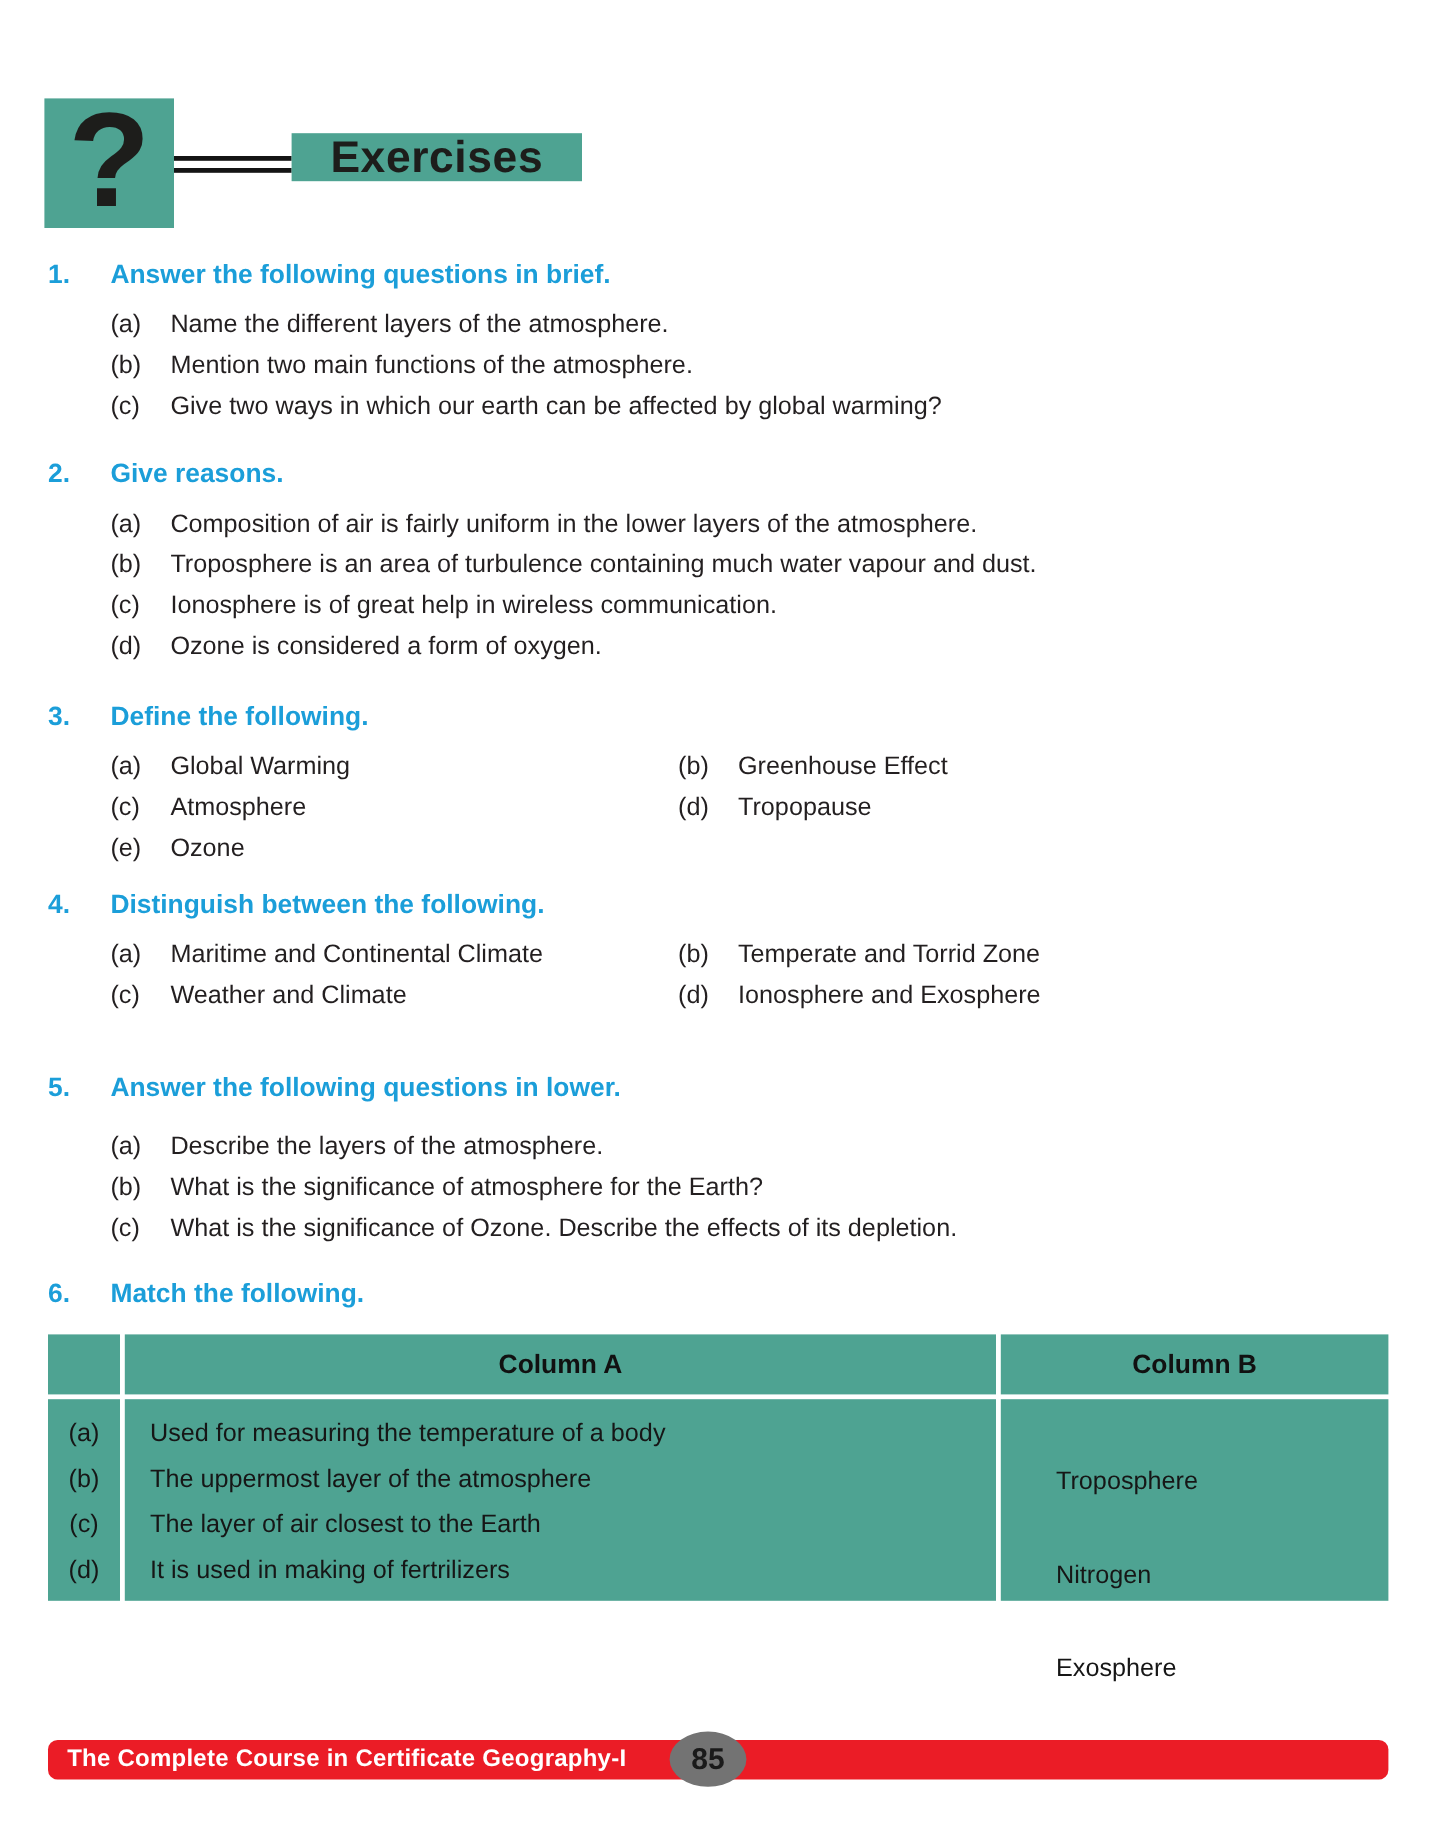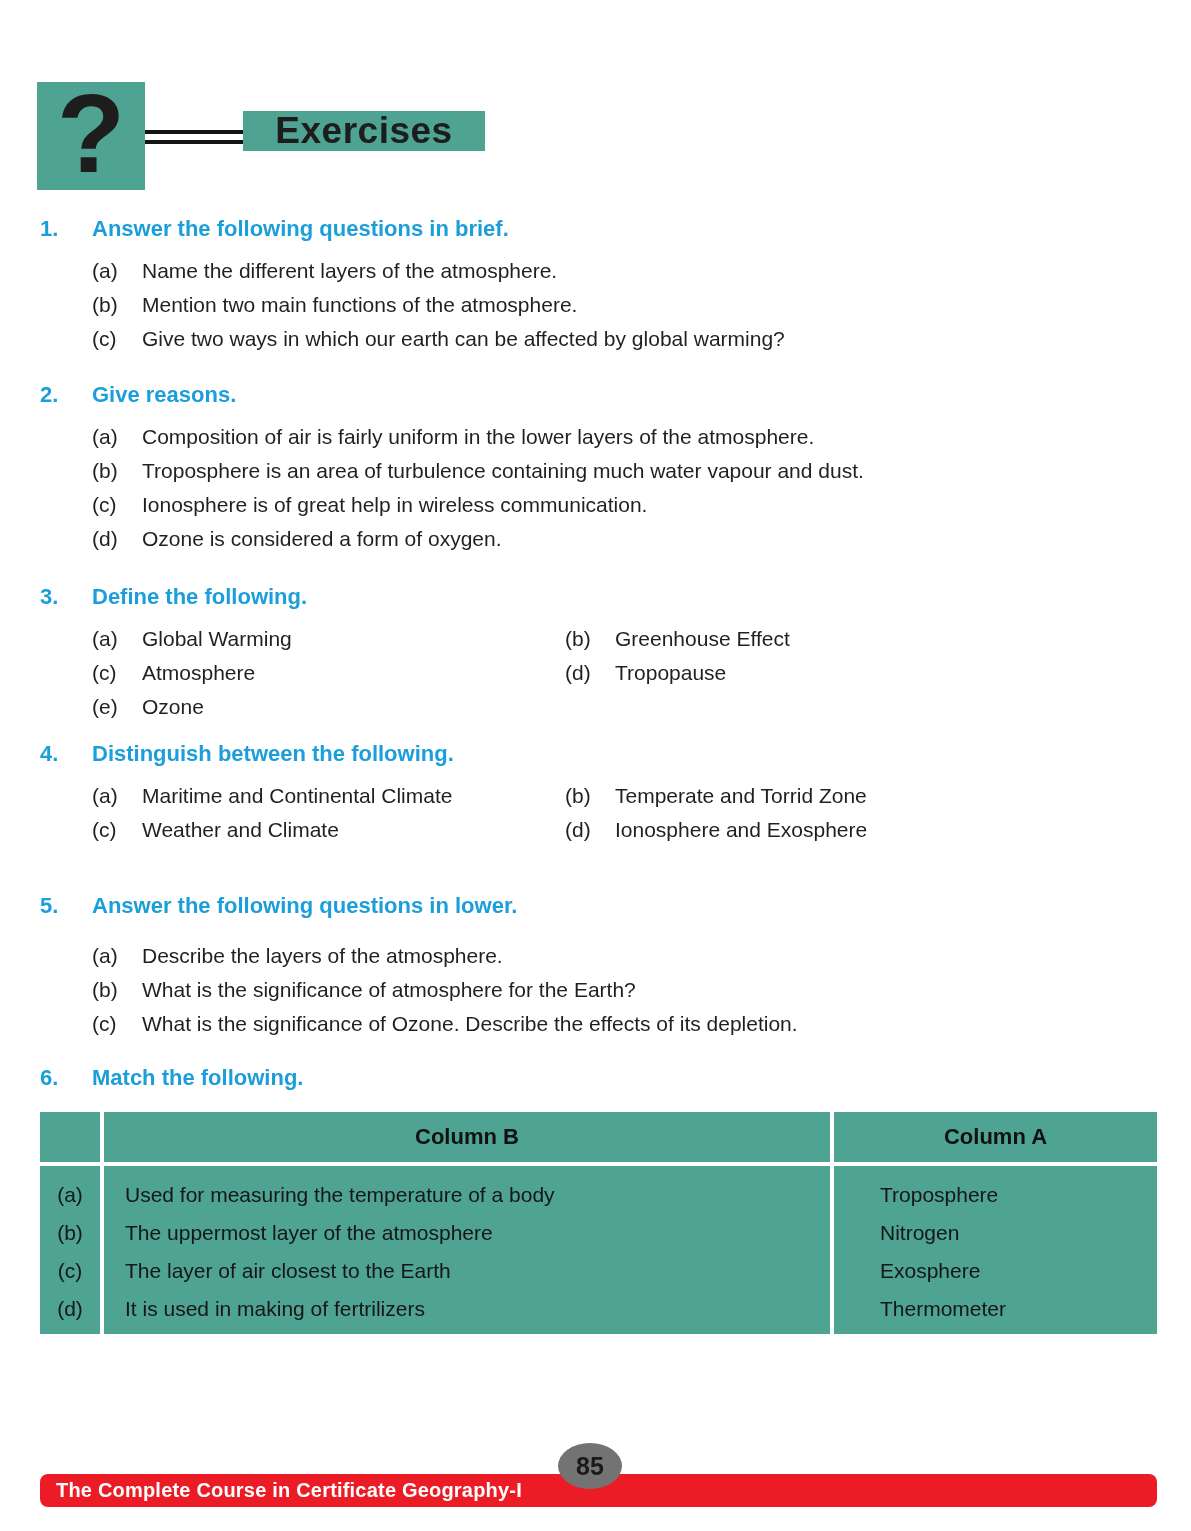--- a/index.html
+++ b/index.html
@@ -51,26 +51,26 @@
   .mt-header .cell {
     background:var(--teal, #4EA392); height:50px;
     display:flex; align-items:center; justify-content:center;
     font-size:22px; font-weight:bold; color:#111;
   }
   .mt-body { margin-top:4px; }
   .mt-body .col { background:var(--teal, #4EA392); height:168px; padding-top:10px; }
   .mt-line { height:38px; line-height:38px; font-size:21px; color:#161616; }
   .col-letter .mt-line { text-align:center; }
   .col-a .mt-line { padding-left:21px; }
-  .col-b .mt-line { padding-left:46px; }
+  .col-b .mt-line { padding-left:46px;margin-top:40px; }
 
   
   .footbar {
     position:absolute; left:40px; top:1450px; width:1117px; height:33px;
-    background:var(--red, #EB1C26); border-radius:8px;margin-top:24px;
+    background:var(--red, #EB1C26); border-radius:8px;
   }
   .foot-title {
     position:absolute; left:16px; top:0; line-height:33px;
     color:#fff; font-weight:bold; font-size:20px; letter-spacing:0.2px;
   }
   .page-badge {
     position:absolute; left:558px; top:1443px; width:64px; height:46px;
     background:#737373; border-radius:50%;
     display:flex; align-items:center; justify-content:center;
     font-size:25px; font-weight:bold; color:#1a1a1a;
@@ -214,22 +214,22 @@
   <div class="section" style="top:1065px;">
     <div class="sec-head">
       <span class="sec-num">6.</span>
       <span class="sec-title">Match the following.</span>
     </div>
   </div>
 
   <div class="match-table">
     <div class="mt-header">
       <div class="cell"></div>
+      <div class="cell">Column A</div>
       <div class="cell">Column B</div>
-      <div class="cell">Column A</div>
     </div>
     <div class="mt-body">
       <div class="col col-letter">
         <div class="mt-line">(a)</div>
         <div class="mt-line">(b)</div>
         <div class="mt-line">(c)</div>
         <div class="mt-line">(d)</div>
       </div>
       <div class="col col-a">
         <div class="mt-line">Used for measuring the temperature of a body</div>

